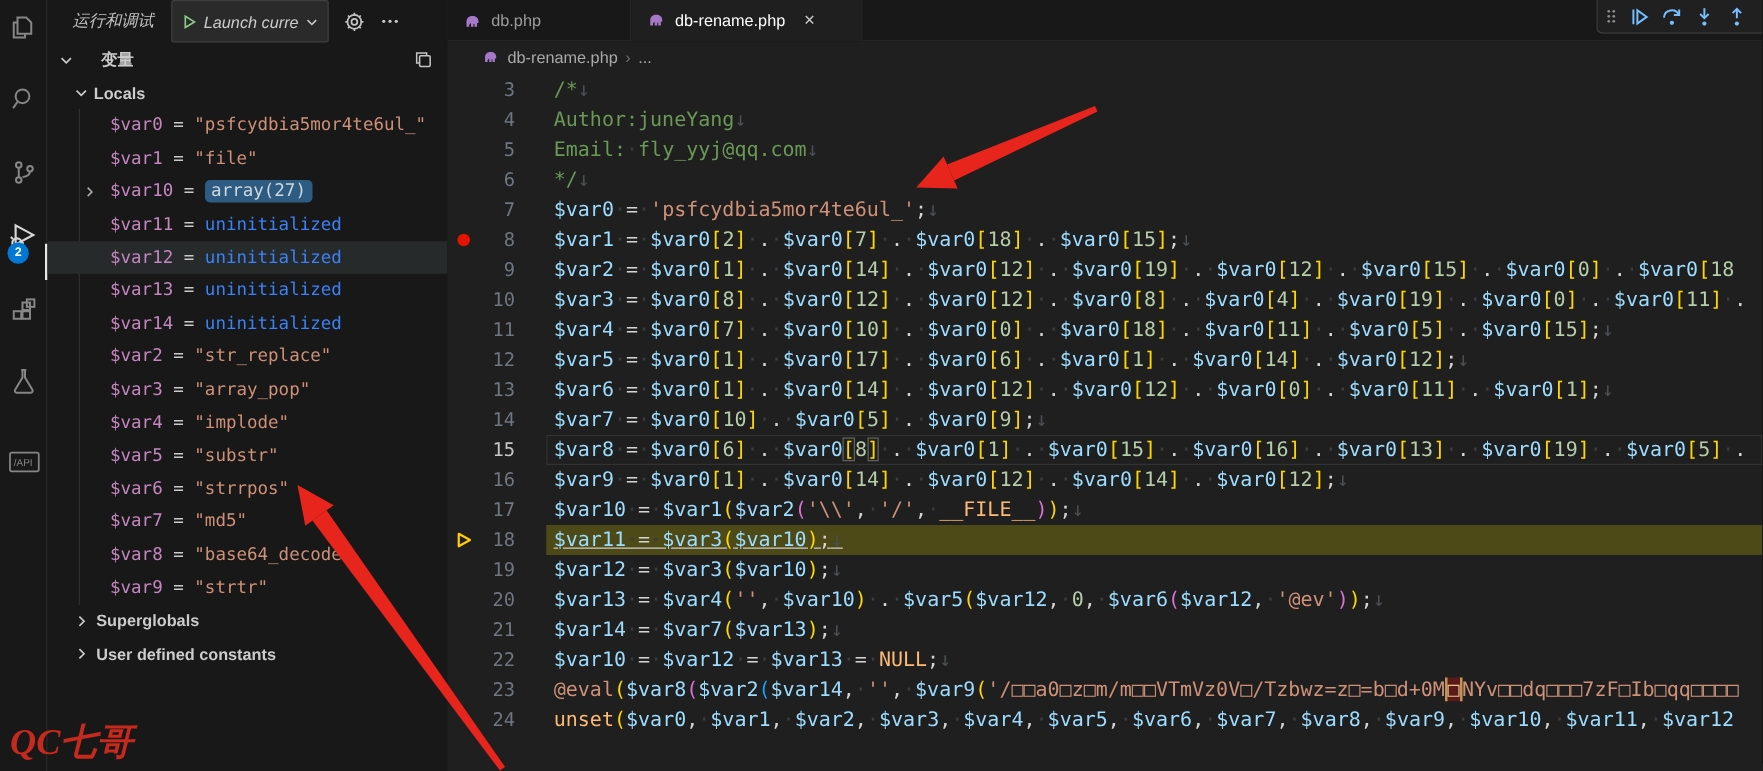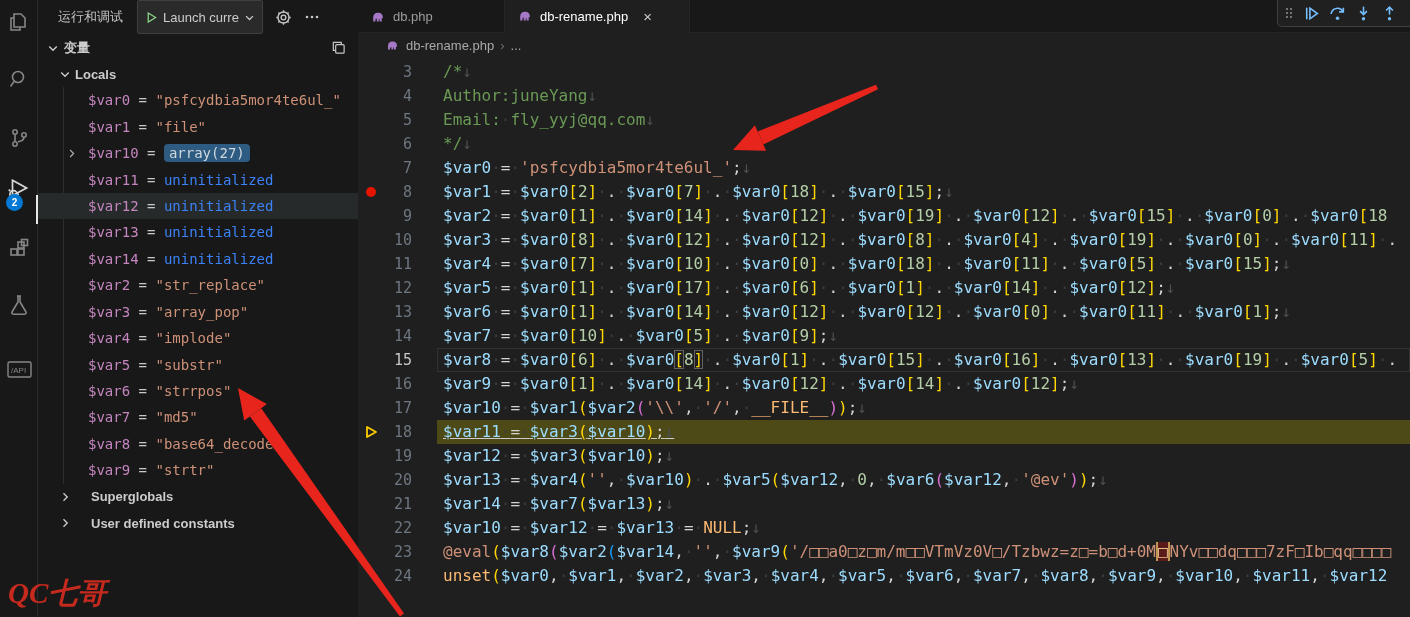--- a/index.html
+++ b/index.html
@@ -15,44 +15,44 @@
   .ab-item { position:absolute; left:0; width:38px; height:40px;
     display:flex; align-items:center; justify-content:center; color:#868686; }
   .ab-item.active { color:#d7d7d7; }
   .ab-item svg { display:block; }
   .ab-badge { position:absolute; left:6px; bottom:-2px; min-width:17px; height:17px;
     background:#0078d4; color:#fff; border-radius:50%; font-size:10px; font-weight:bold;
     display:flex; align-items:center; justify-content:center; }
   .active-indicator { position:absolute; left:36px; top:195px; width:2px; height:29px; background:#e7e7e7; }
   
   .sidebar { position:absolute; left:38px; top:0; width:320px; height:617px; background:#181818; overflow:hidden; }
-  .sb-toolbar { height:34px; display:flex; align-items:center; padding-left:20px; }
+  .sb-toolbar { height:34px; display:flex; align-items:center; padding-left:20px;font-style:italic; }
   .sb-title { font-size:13px; color:#c2c2c2; white-space:nowrap; }
   .launch-btn { margin-left:14px; height:34px; display:flex; align-items:center; gap:5px;
     background:#2a2a2b; border:1px solid #3f3f40; border-radius:2px; padding:0 7px; cursor:pointer; }
   .launch-label { font-size:13px; color:#cccccc; max-width:88px; overflow:hidden; white-space:nowrap; }
   .iconbtn { margin-left:12px; color:#c5c5c5; display:flex; align-items:center; }
-  .sb-section { height:27px; display:flex; align-items:center; padding-left:9px; gap:5px; }
+  .sb-section { height:27px; display:flex; align-items:center; padding-left:9px; gap:22px; }
   .sb-section-label { font-size:13px; font-weight:bold; color:#cccccc; }
   .sb-section .spacer { flex:1; }
   .sb-section .iconbtn { margin-right:12px; }
   .tree-row { height:26px; display:flex; align-items:center; padding-left:21px; gap:4px; }
   .tree-label { font-size:13px; font-weight:bold; color:#cccccc; }
   .vars { position:relative; }
   .indent-guide { position:absolute; left:25px; top:0; bottom:0; width:1px; background:#2d2d2d; }
   .var-row { position:relative; height:26.45px; display:flex; align-items:center;
     font-family:"DejaVu Sans Mono", monospace; font-size:14px; padding-left:50px; white-space:pre; }
   .var-row.selected { background:#272a2b; }
   .var-chev { position:absolute; left:28px; color:#aaaaaa; display:flex; }
   .vname { color:#c586c0; }
   .veq { color:#c8c8c8; }
   .vstr { color:#ce9178; }
   .vun { color:#3b82f6; }
   .varr { color:#cfd8dc; background:#2e5b81; border-radius:4px; padding:1px 5px; }
-  .group-row { height:26.45px; display:flex; align-items:center; padding-left:21px; gap:20px; }
+  .group-row { height:26.45px; display:flex; align-items:center; padding-left:21px; gap:6px; }
   .watermark { position:absolute; left:8px; top:574px; font-family:"Liberation Serif", serif;
     font-style:italic; font-weight:bold; font-size:29px; color:#c62a1e; z-index:30; }
   
   .editor { position:absolute; left:358px; top:0; width:1052px; height:617px; background:#1f1f1f; }
   .tabbar { position:absolute; left:0; top:0; right:0; height:33px; background:#181818;
     display:flex; border-bottom:1px solid #252525; }
   .tab { height:33px; display:flex; align-items:center; gap:7px; padding:0 12px;
     font-size:13px; color:#9d9d9d; border-right:1px solid #252525; cursor:pointer; white-space:nowrap; }
   .tab.active { background:#1f1f1f; color:#ffffff; border-bottom:1px solid #1f1f1f; margin-bottom:-1px; }
   .tab .close { margin-left:8px; font-size:15px; color:#cccccc; }

